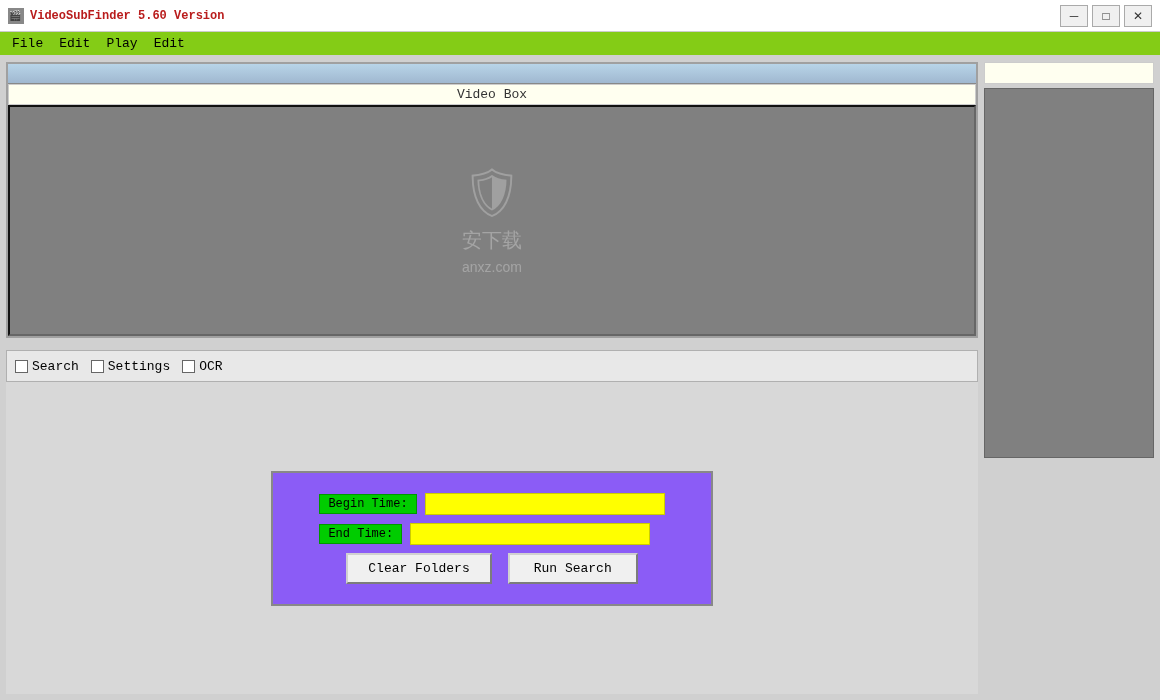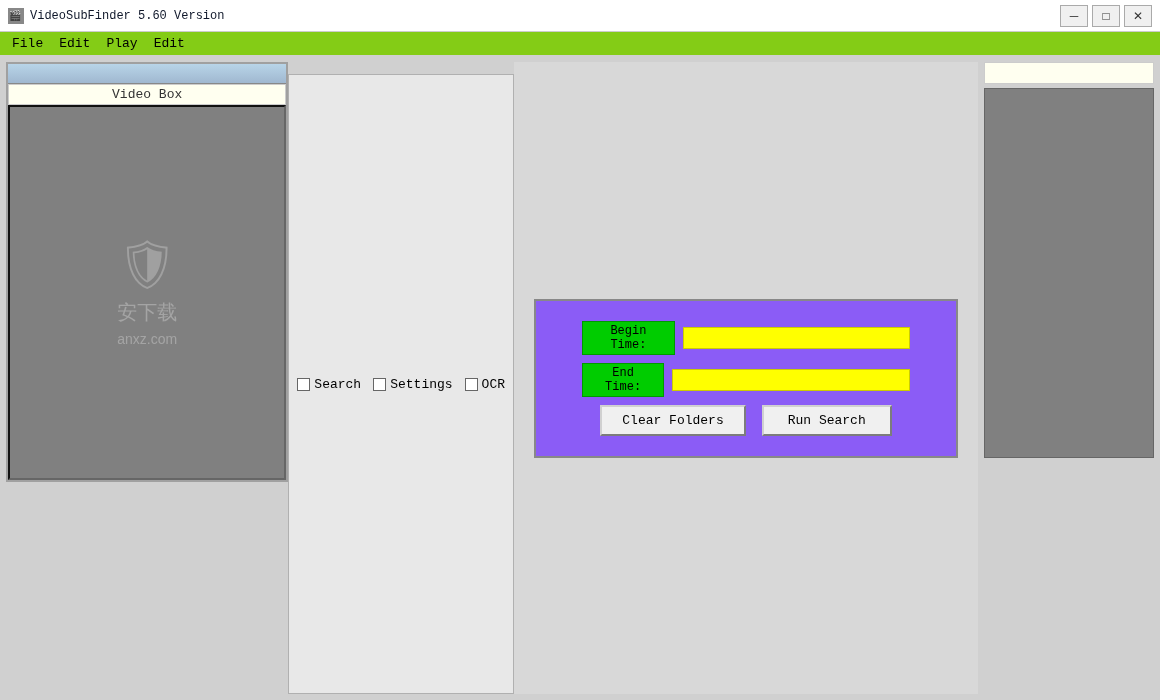--- a/index.html
+++ b/index.html
@@ -40,21 +40,22 @@
       height: 16px;
       background: #888;
       display: flex;
       align-items: center;
       justify-content: center;
       font-size: 10px;
     }
 
     .title-text {
       font-size: 12px;
-      color: #0f172a;
+      color: #b91c1c;
+      font-weight: bold;
     }
 
     .title-bar-controls {
       display: flex;
       gap: 4px;
     }
 
     .title-btn {
       width: 28px;
       height: 22px;
@@ -91,20 +92,21 @@
       height: calc(700px - 32px - 24px);
       background: #d0d0d0;
       padding: 6px;
       gap: 6px;
     }
 
     
     .left-panel {
       flex: 1;
       display: flex;
+      flex-direction: column;
       gap: 0;
     }
 
     
     .video-section {
       background: #c8c8c8;
       border: 2px solid #a0a0a0;
       flex: 1;
       display: flex;
       flex-direction: column;

